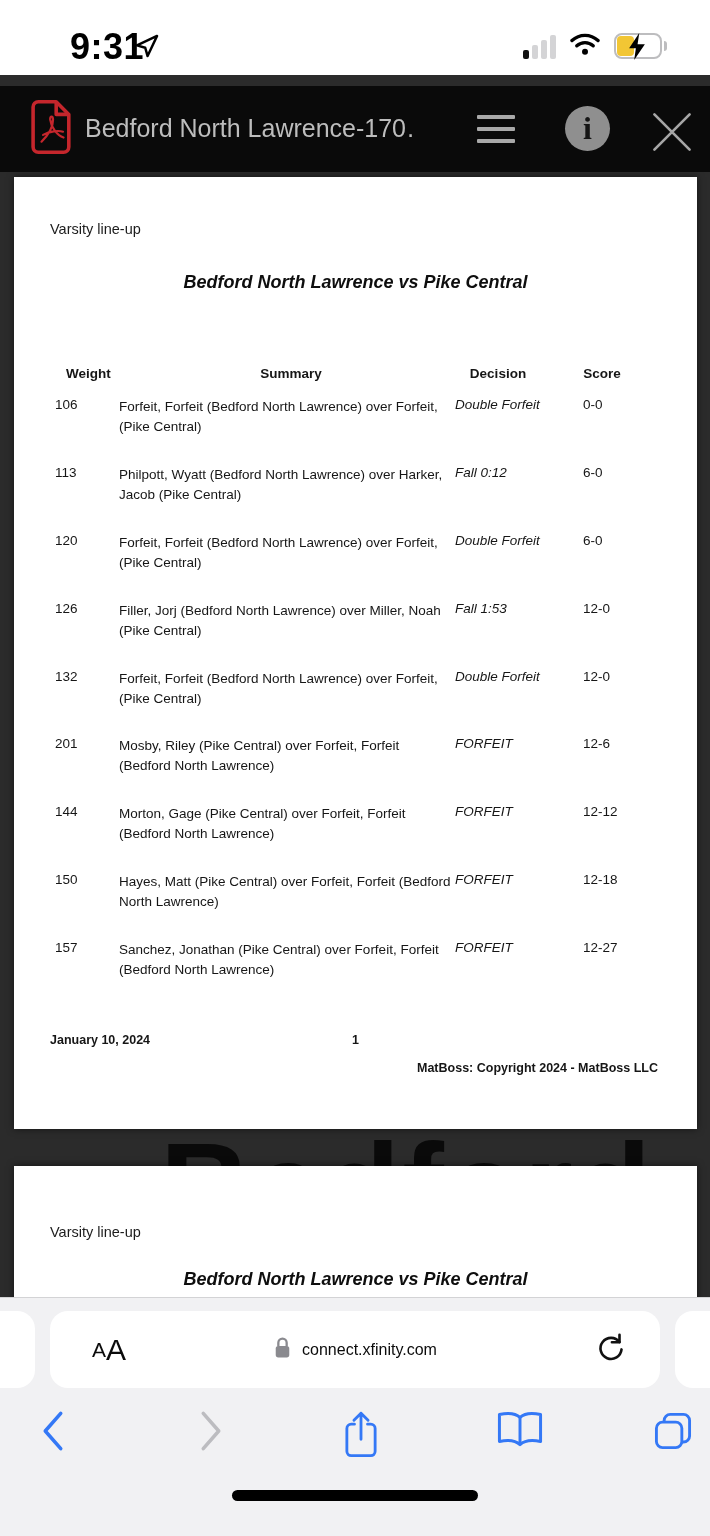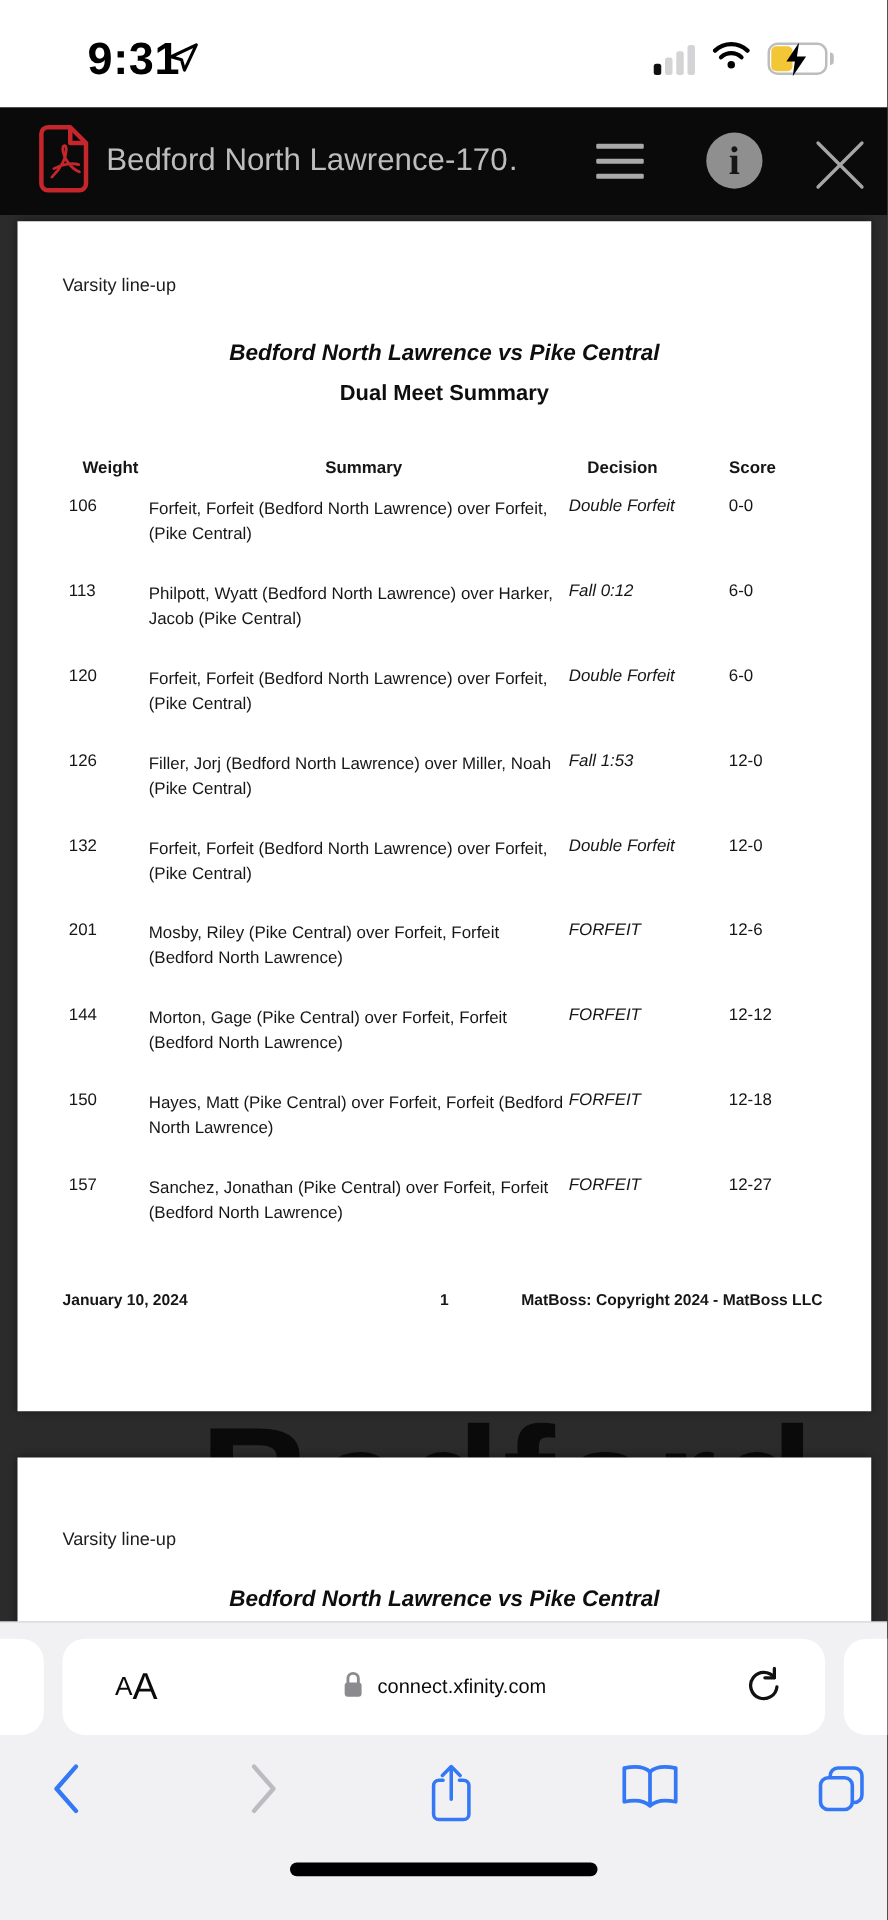--- a/index.html
+++ b/index.html
@@ -2,21 +2,21 @@
 <html><head>
 <meta charset="utf-8">
 <style>
   * { margin:0; padding:0; box-sizing:border-box; }
   html,body { background:#000; }
   .screen {
     position:relative; width:710px; height:1536px; overflow:hidden;
     background:#2b2b2b; font-family:"Liberation Sans", sans-serif;
   }
   
-  .status-bar { position:absolute; top:0; left:0; width:710px; height:86px; background:#fff; z-index:30; }
+  .status-bar { position:absolute; top:0; left:0; width:710px; height:75px; background:#fff; z-index:30; }
   .sb-time { position:absolute; left:70px; top:26px; font-size:36px; font-weight:700; color:#000; letter-spacing:0.5px; }
   .sb-loc { position:absolute; left:134px; top:33px; }
   .sb-right { position:absolute; right:48px; top:32px; display:flex; align-items:center; gap:14px; }
   .sig { display:flex; align-items:flex-end; gap:3px; height:26px; }
   .sig span { width:6px; border-radius:2px; background:#d4d4d6; display:block; }
   .sig .b1 { height:9px; background:#111; }
   .sig .b2 { height:14px; } .sig .b3 { height:19px; } .sig .b4 { height:24px; }
   .battery { position:relative; width:48px; height:26px; }
   .batt-body { position:absolute; inset:0; border:2px solid #bdbdbf; border-radius:8px; background:#fff; }
   .batt-fill { position:absolute; left:3px; top:3px; width:17px; height:20px; background:#f2c634; border-radius:4px; }
@@ -49,21 +49,21 @@
   .h-score { left:556px; width:64px; text-align:center; }
   .ttable { position:absolute; top:189px; left:0; width:683px; }
   .trow { position:absolute; left:0; width:683px; }
   .c-weight { left:41px; }
   .c-summary { left:105px; width:332px; line-height:20px; }
   .c-decision { left:441px;font-style:italic; }
   .c-score { left:569px; }
   .doc-footer { position:absolute; top:856px; left:0; width:683px; font-size:12.5px; font-weight:700; color:#161616; }
   .f-date { position:absolute; left:36px; }
   .f-page { position:absolute; left:0; width:683px; text-align:center; }
-  .f-copy { position:absolute; right:39px; }
+  .f-copy { position:absolute; right:39px;margin-top:28px; }
   .page-badge { position:absolute; top:1009px; left:50%; transform:translateX(-50%); z-index:5;
     background:#4c4c4e; border:1px solid #39393b; border-radius:10px; padding:6px 18px 8px;
     color:#fff; font-size:21px; white-space:nowrap; }
   
   .safari { position:absolute; top:1297px; left:0; width:710px; height:239px; background:#f1f1f3; border-top:1px solid rgba(0,0,0,0.12); z-index:20; }
   .url-pill { position:absolute; top:13px; left:50px; width:610px; height:77px; background:#fff; border-radius:18px; }
   .tab-stub { position:absolute; top:13px; width:53px; height:77px; background:#fff; border-radius:18px; }
   .stub-left { left:-18px; } .stub-right { left:675px; }
   .aa-btn { position:absolute; left:42px; top:0; height:77px; display:flex; align-items:center; color:#0b0b0b; }
   .a-small { font-size:21px; } .a-big { font-size:30px; }
@@ -137,21 +137,20 @@
 
   <div class="viewer">
 
     <div class="giant">
       <div>Bedford</div>
     </div>
 
     <div class="page page1">
       <div class="corner-label" style="top:44px;">Varsity line-up</div>
       <div class="doc-title" style="top:95px;">Bedford North Lawrence vs Pike Central</div>
-      <div class="doc-subtitle" style="top:127px;">Dual Meet Summary</div>
 
       <div class="ttable">
         <div class="thead">
           <span class="h-weight">Weight</span>
           <span class="h-summary">Summary</span>
           <span class="h-decision">Decision</span>
           <span class="h-score">Score</span>
         </div>
 
         <div class="trow" style="top:31px;">

